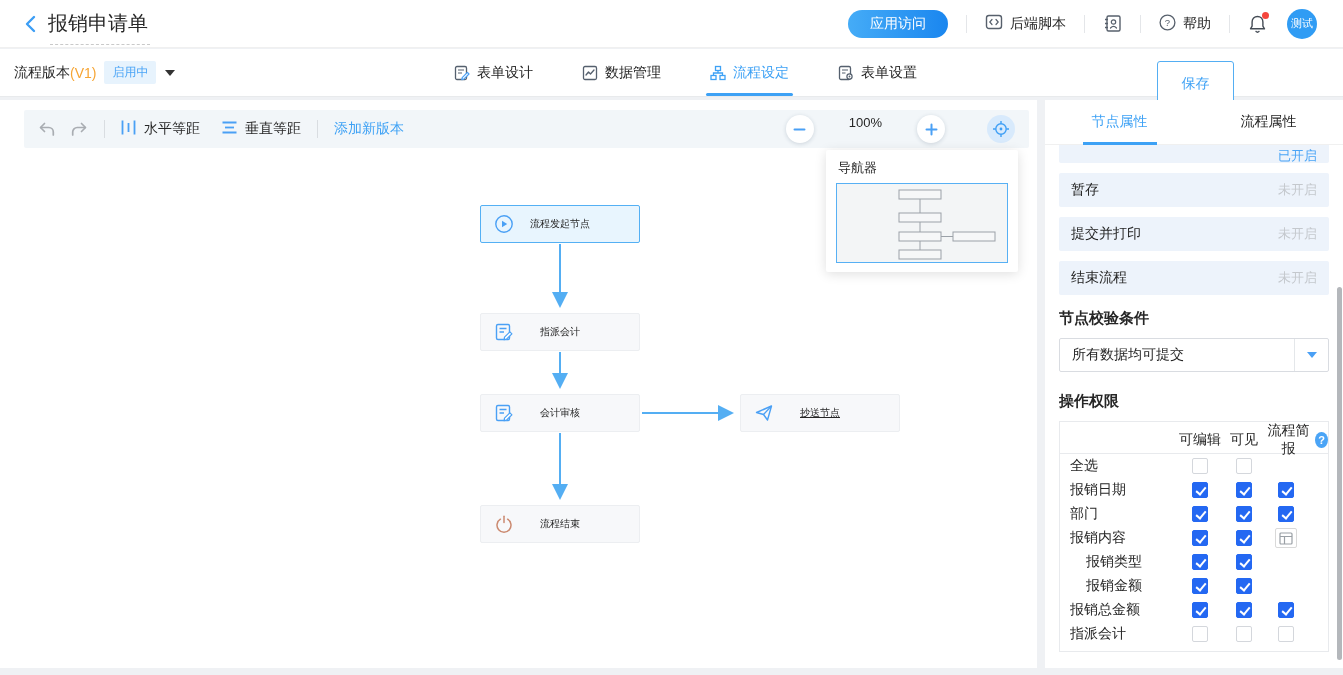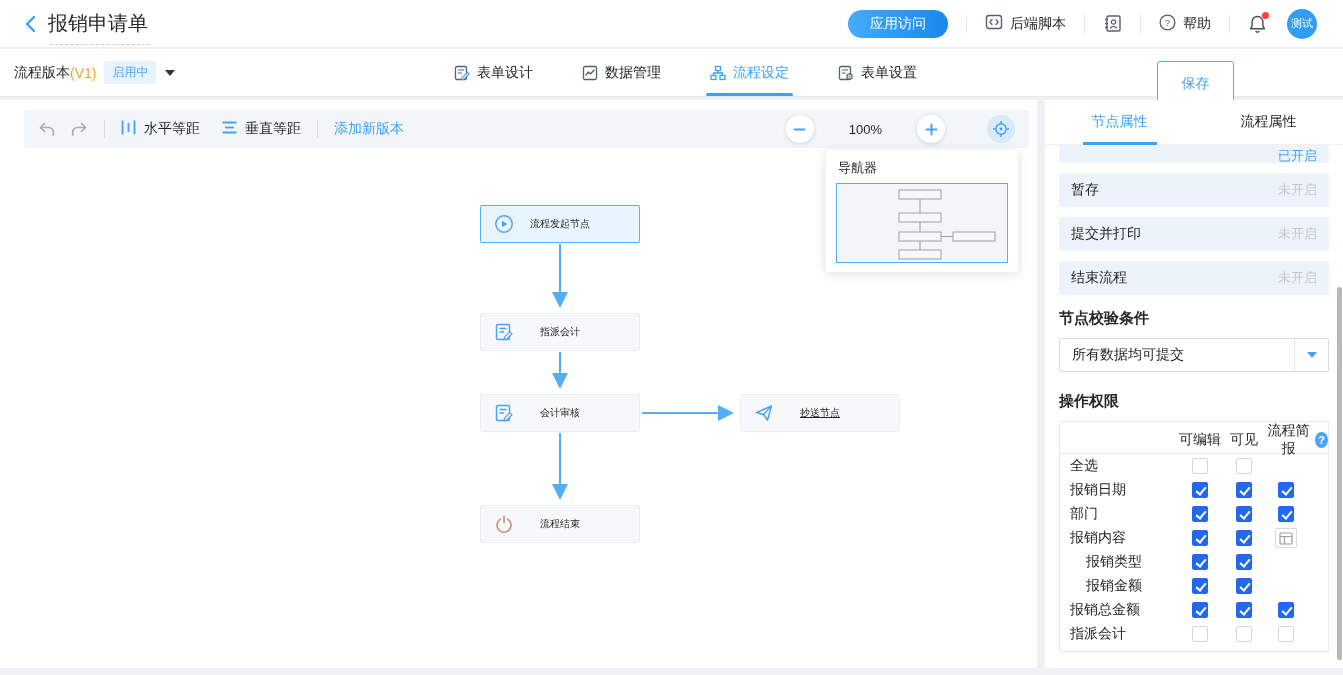--- a/index.html
+++ b/index.html
@@ -35,21 +35,21 @@
 
   
   .canvas-panel { position:absolute; left:0; top:100px; width:1037px; height:568px; background:#fff; }
   .cv-toolbar { position:absolute; left:24px; right:8px; top:10px; height:38px; background:#f2f6f9; border-radius:2px; display:flex; align-items:center; padding:0 14px; }
   .tool-ic { display:flex; align-items:center; cursor:pointer; }
   .undo-redo { display:flex; gap:16px; color:#a9adb2; }
   .tdiv { width:1px; height:18px; background:#d9dde1; margin:0 16px; }
   .tool-item { display:flex; align-items:center; gap:8px; font-size:14px; color:#262626; cursor:pointer; }
   .tool-item + .tool-item { margin-left:22px; }
   .add-version { color:#3da1f5; font-size:14px; cursor:pointer; }
-  .zoom-ctrls { margin-left:auto; display:flex; align-items:center;gap:24px; }
+  .zoom-ctrls { margin-left:auto; display:flex; align-items:flex-start;gap:24px; }
   .zbtn { width:28px; height:28px; border-radius:50%; background:#fff; box-shadow:0 1px 4px rgba(31,61,88,.18); border:none; color:#4aa0f5; display:flex; align-items:center; justify-content:center; cursor:pointer; }
   .zlevel { font-size:13px; color:#262626; margin:0 11px; }
   .locate-btn { width:28px; height:28px; border-radius:50%; background:#d8eafc; border:none; display:flex; align-items:center; justify-content:center; margin-left:18px; cursor:pointer; }
 
   
   .edges { position:absolute; left:0; top:0; pointer-events:none; }
   .fnode { position:absolute; width:160px; height:38px; background:#f7f8fa; border:1px solid #eceef1; border-radius:2px; display:flex; align-items:center; justify-content:center; font-size:10px; color:#262626; cursor:pointer; }
   .fnode .nicon { position:absolute; left:13px; display:flex; }
   .fnode.start { background:#e8f5fe; border-color:#54b0f4; }
   .n1 { left:480px; top:105px; }

